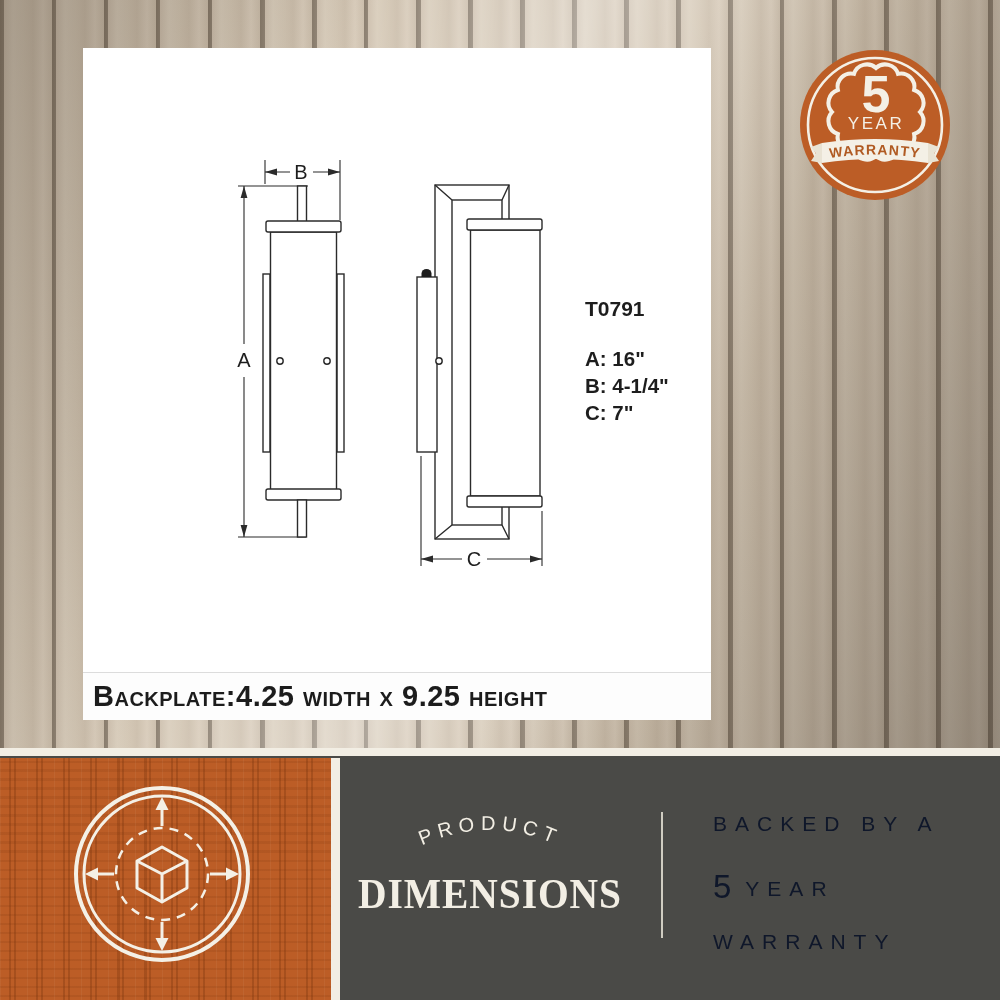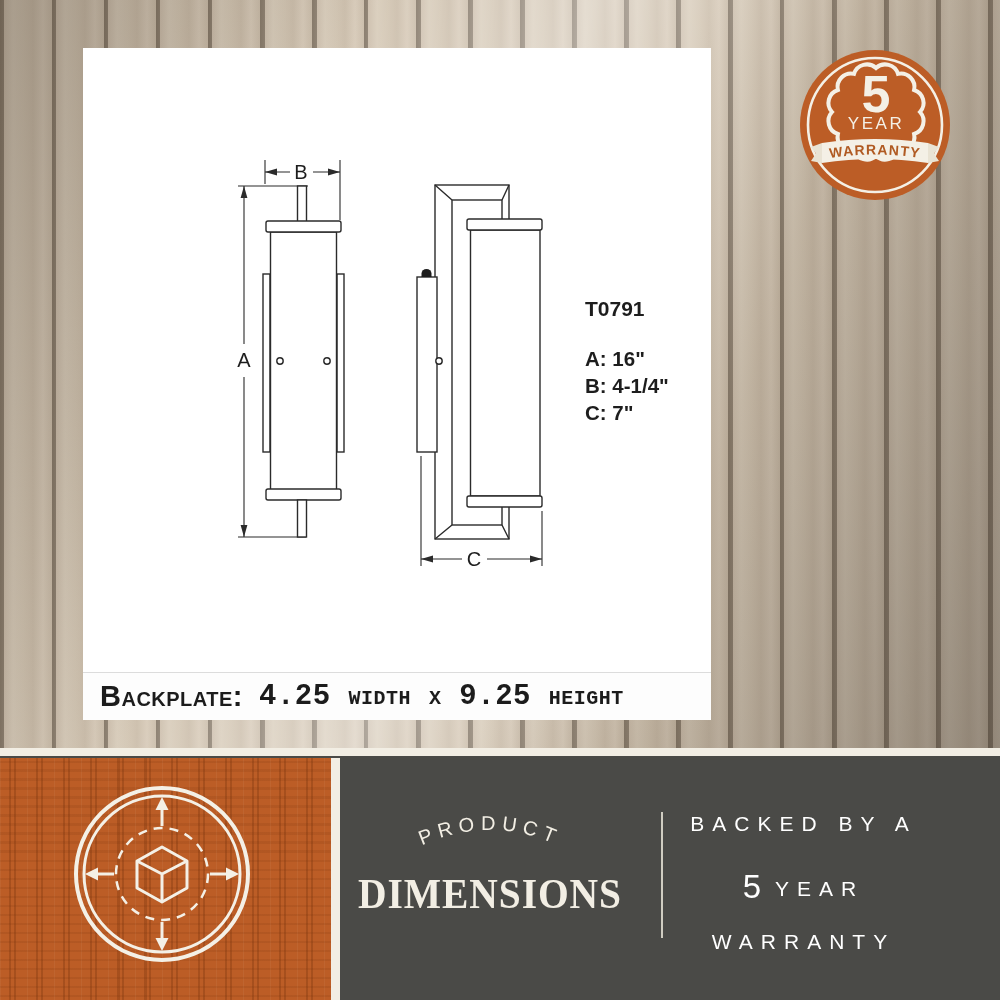--- a/index.html
+++ b/index.html
@@ -26,25 +26,25 @@
   
   .card{
     position:absolute;left:83px;top:48px;width:628px;height:672px;
     background:#ffffff;
   }
   .card svg{position:absolute;left:0;top:0;}
   .card svg text{font-family:"Liberation Sans",sans-serif;fill:#1d1d1d;}
   .backplate-strip{
     position:absolute;left:0;bottom:0;width:628px;height:48px;
     border-top:1px solid #dcdcdc;background:#fdfdfd;
-    display:flex;align-items:center;padding-left:17px;box-sizing:border-box;
+    display:flex;align-items:center;padding-left:10px;box-sizing:border-box;
     font-variant-caps:small-caps;font-weight:600;font-size:29px;color:#1c1c1c;
     letter-spacing:0.5px;
   }
-  .backplate-strip .val{margin-left:16px;font-family:Liberation Mono, monospace;}
+  .backplate-strip .val{}
   
   .badge{position:absolute;left:800px;top:50px;width:150px;height:150px;}
   .badge text{font-family:"Liberation Sans",sans-serif;}
   
   .footer{
     position:absolute;left:0;top:748px;width:1000px;height:252px;
     background:#4a4a47;border-top:8px solid #f2eee4;box-sizing:border-box;
   }
   .tile{
     position:absolute;left:0px;top:758px;width:331px;height:242px;
@@ -63,22 +63,22 @@
     position:absolute;left:0;top:100px;width:300px;text-align:center;
     font-family:"Liberation Serif",serif;font-size:42px;font-weight:600;
     letter-spacing:1px;transform:scaleX(0.94);transform-origin:center;
     color:#f2eee4;white-space:nowrap;
   }
   .footer-divider{
     position:absolute;left:661px;top:812px;width:2px;height:126px;
     background:#e8e4d8;opacity:0.85;
   }
   .right-block{
-    position:absolute;left:661px;top:812px;width:285px;text-align:center;
-    color:#ffffff;font-weight:400;
+    position:absolute;left:713px;top:812px;width:285px;
+    color:#0f172a;font-weight:400;
   }
   .right-block .l1{font-size:21px;letter-spacing:8px;}
   .right-block .l2{margin-top:32px;font-size:21px;letter-spacing:8px;}
   .right-block .l2 .big{font-size:33px;letter-spacing:2px;margin-right:12px;vertical-align:-2px;}
   .right-block .l3{margin-top:24px;font-size:21px;letter-spacing:8px;}
 </style>
 </head>
 <body>
 
 <div class="stage">

